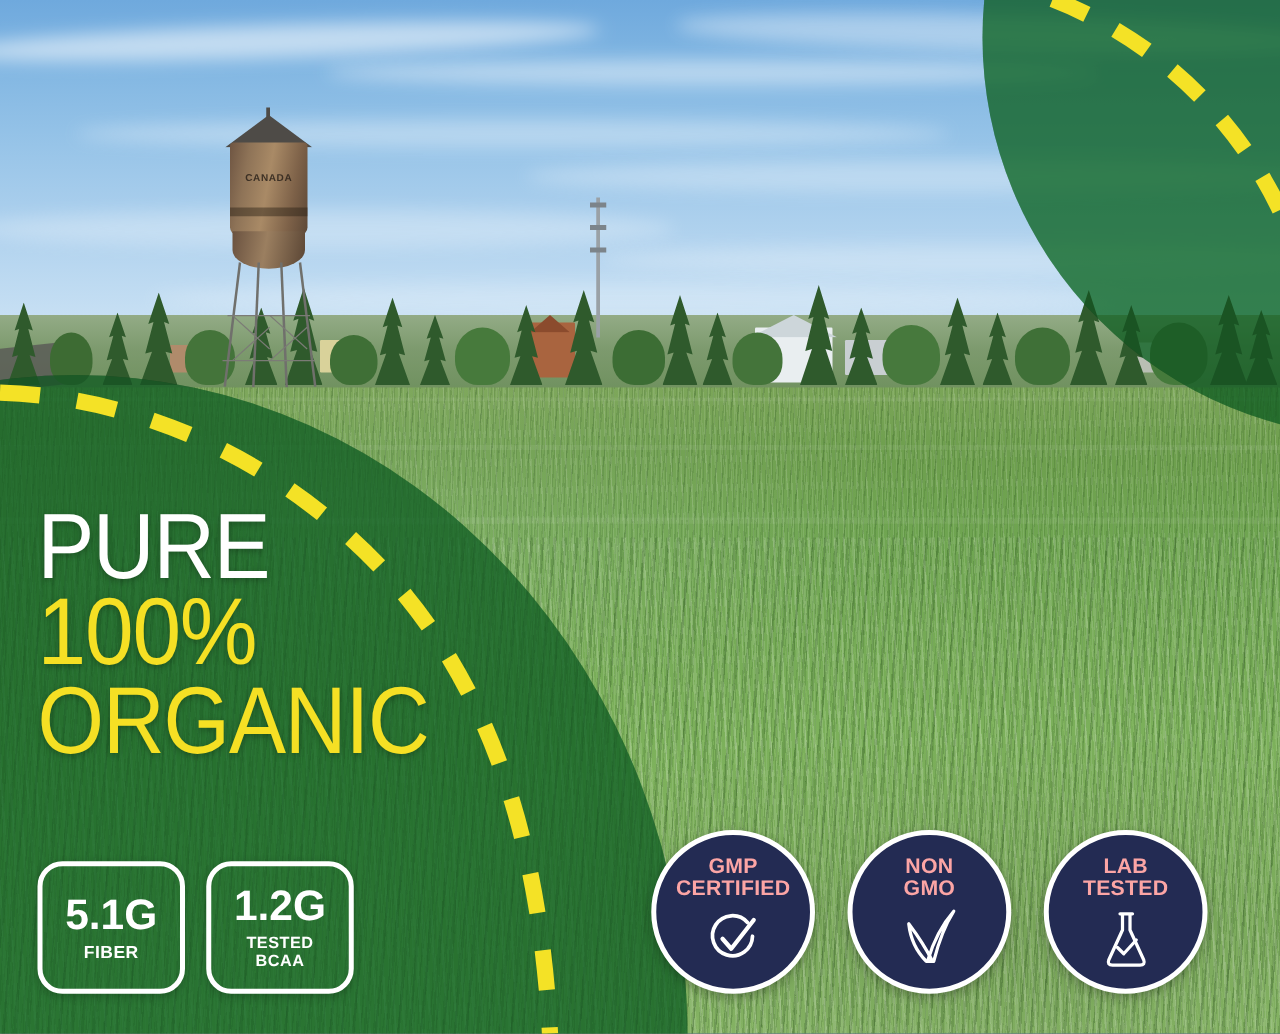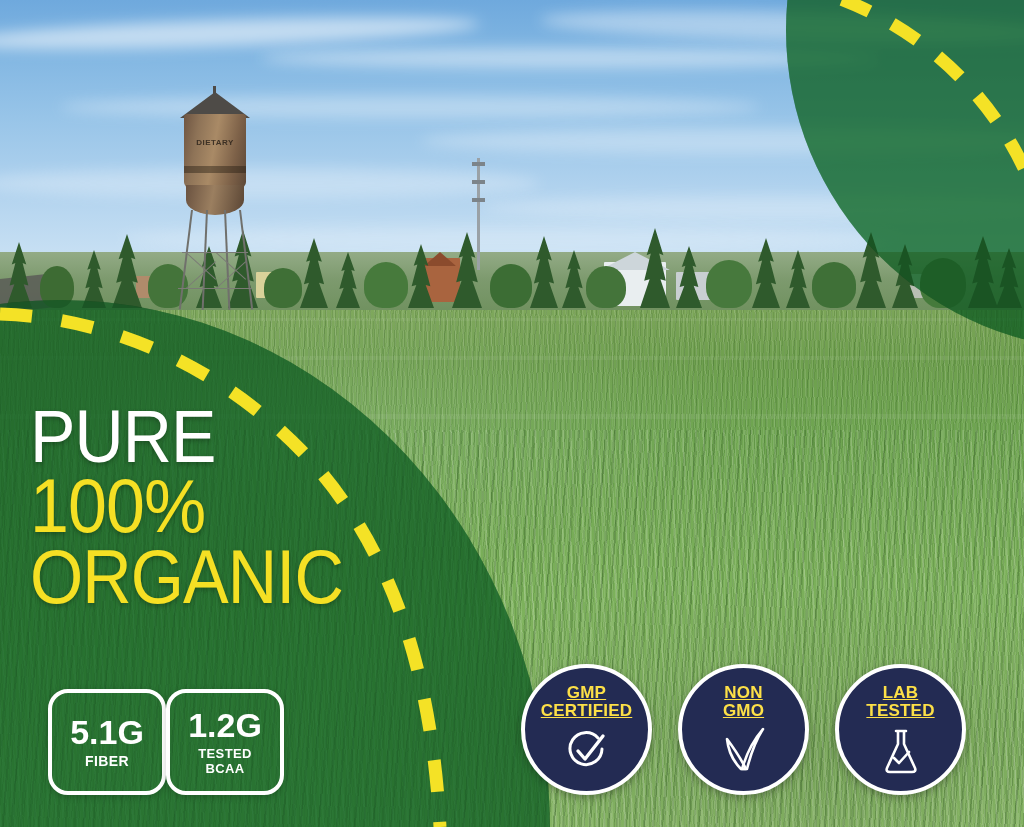--- a/index.html
+++ b/index.html
@@ -203,22 +203,22 @@
     display:block;font-size:76px;color:#f5e024;margin-top:4px;
     transform:scaleX(.92);transform-origin:left center;
   }
   .headline .l3{
     display:block;font-size:76px;color:#f5e024;margin-top:4px;
     transform:scaleX(.90);transform-origin:left center;
   }
 
   
   .nutri-row{
-    position:absolute;left:48px;top:689px;
-    display:flex;align-items:flex-start;
+    position:absolute;left:30px;top:689px;
+    display:flex;gap:17px;align-items:flex-start;
   }
   .nutri{
     width:110px;height:98px;
     border:4px solid #ffffff;border-radius:20px;
     display:flex;flex-direction:column;align-items:center;justify-content:center;
     color:#ffffff;text-align:center;
     box-shadow:0 2px 7px rgba(0,0,0,.20);
   }
   .nutri .val{
     font-family:"Liberation Sans Narrow","Liberation Sans",sans-serif;
@@ -254,22 +254,22 @@
   .trust{
     width:131px;height:131px;border-radius:50%;
     background:#232b53;
     border:4px solid #ffffff;
     box-sizing:border-box;
     display:flex;flex-direction:column;align-items:center;
     padding-top:16px;
     box-shadow:0 3px 9px rgba(0,0,0,.28);
   }
   .trust .t-txt{
-    color:#fde047;font-size:17px;font-weight:bold;
-    line-height:1.05;text-align:center;letter-spacing:.2px;text-decoration:underline;
+    color:#fca5a5;font-size:17px;font-weight:bold;
+    line-height:1.05;text-align:center;letter-spacing:.2px;
   }
   .trust .t-ico{margin-top:7px;}
   .trust svg{display:block;}
 </style>
 </head>
 <body>
 
 <div class="stage">
 
   <div class="photo">
@@ -329,21 +329,21 @@
     <div class="tree conifer" style="left:856px;bottom:519px; width:30px; height:76px;"></div>
     <div class="tree conifer" style="left:892px;bottom:519px; width:26px; height:64px;"></div>
     <div class="tree round" style="left:920px;bottom:519px; width:46px; height:50px; background:#457a3b;"></div>
     <div class="tree conifer" style="left:968px;bottom:519px; width:30px; height:72px;"></div>
     <div class="tree conifer" style="left:996px;bottom:519px; width:26px; height:60px;"></div>
 
     <div class="tower">
       <div class="finial"></div>
       <div class="roof"></div>
       <div class="tank">
-        <div class="tank-label">DIETARY</div>
+        <div class="tank-label">CANADA</div>
       </div>
       <div class="bowl"></div>
       <div class="leg l1"></div>
       <div class="leg l2"></div>
       <div class="leg l3"></div>
       <div class="leg l4"></div>
       <div class="ring" style="top:160px;left:22px;width:66px;"></div>
       <div class="ring" style="top:196px;left:18px;width:74px;"></div>
       <div class="xbrace" style="left:26px;top:160px;width:40px;transform:rotate(42deg);"></div>
       <div class="xbrace" style="left:26px;top:196px;width:40px;transform:rotate(-42deg);"></div>

